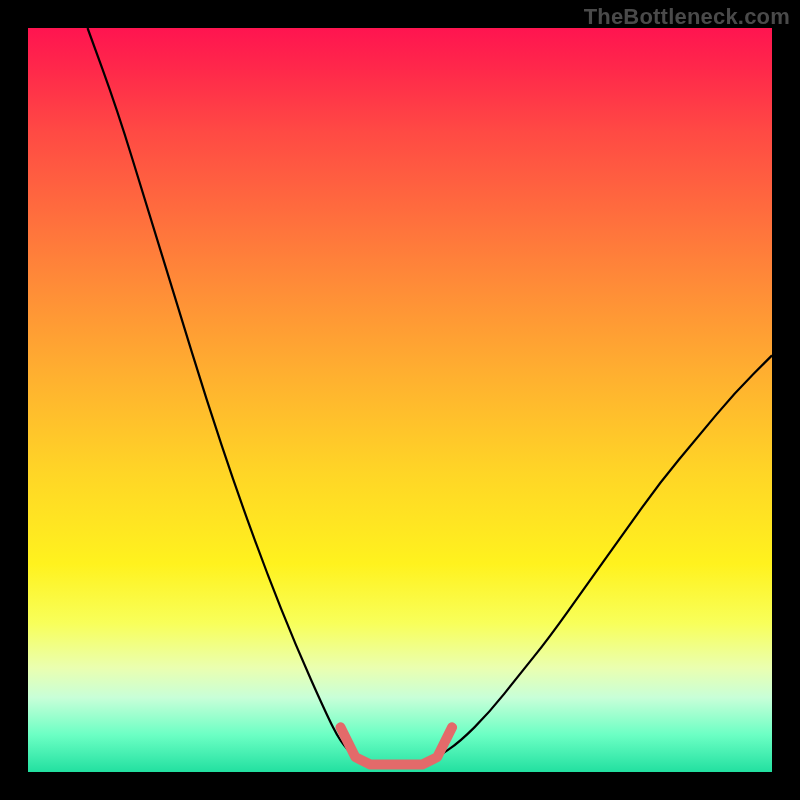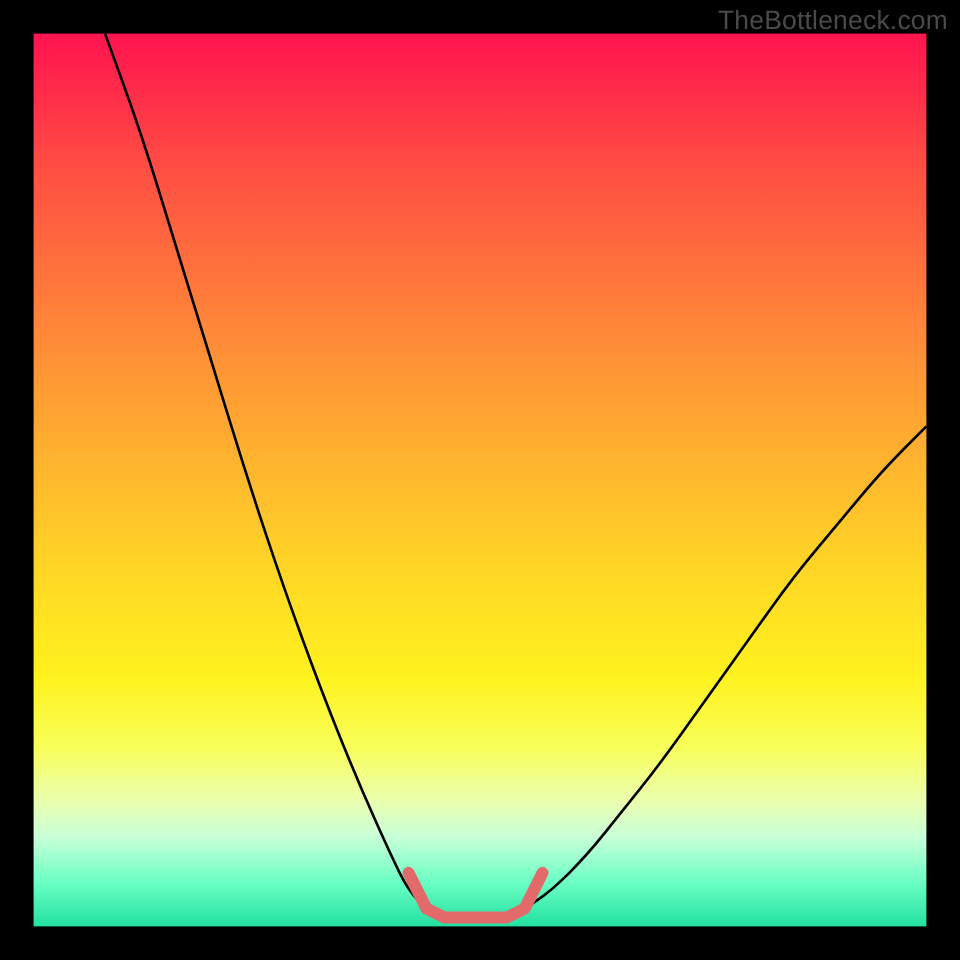--- a/index.html
+++ b/index.html
@@ -43,21 +43,21 @@
       #22e0a0 100%
     );
   }
   .watermark {
     position: absolute;
     top: 4px;
     right: 10px;
     color: #4a4a4a;
     font-size: 22px;
     letter-spacing: 0.2px;
-    font-weight: 400;
+    font-weight: 700;
     user-select: none;
   }
   svg.curves {
     position: absolute;
     left: 0;
     top: 0;
     width: 744px;
     height: 744px;
     overflow: visible;
   }

